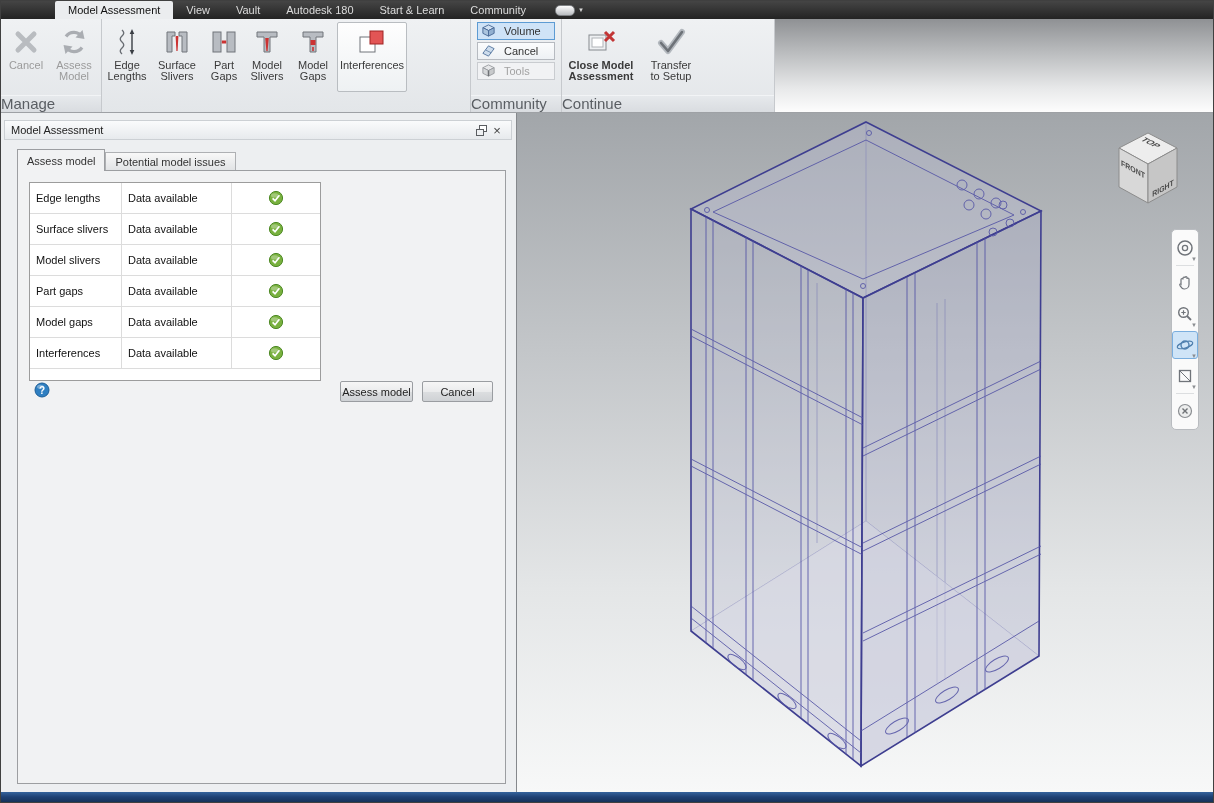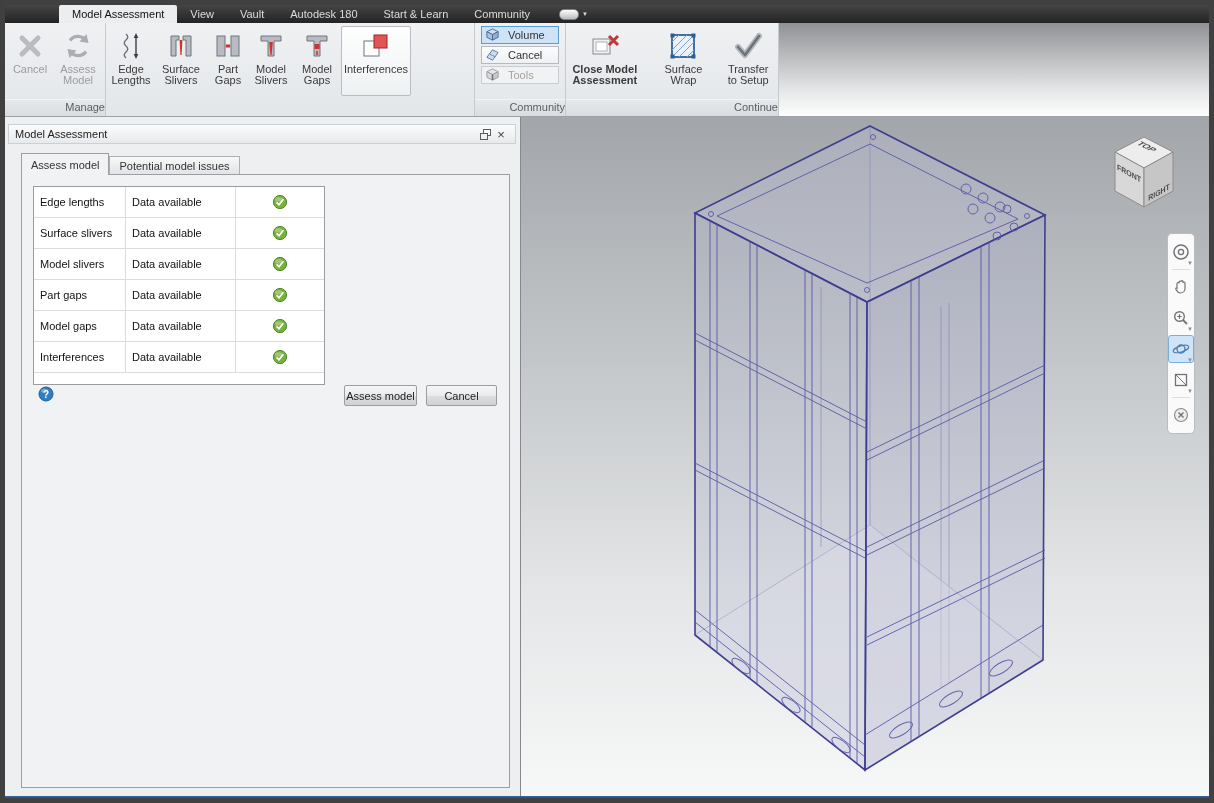--- a/index.html
+++ b/index.html
@@ -1,29 +1,29 @@
 <!DOCTYPE html>
 <html><head>
 <meta charset="utf-8">
 <style>
   html,body{margin:0;padding:0;background:#9a9a9a;font-family:"Liberation Sans",sans-serif;}
-  .window{position:relative;width:1214px;height:803px;background:#fef9c3;border:5px solid #404040;box-sizing:border-box;overflow:hidden;}
+  .window{position:relative;width:1214px;height:803px;background:#fef9c3;border:1px solid #404040;box-sizing:border-box;overflow:hidden;}
   
   .menubar{position:absolute;left:0;top:0;width:100%;height:18px;background:linear-gradient(180deg,#454545,#232323);display:flex;align-items:stretch;font-size:11px;color:#dcdcdc;}
   .menu-spacer{width:54px;}
   .mtab{display:flex;align-items:center;padding:0 13px;cursor:default;}
   .mtab.active{background:#ebedef;color:#111;border-radius:2px 2px 0 0;}
   .ribbon-opts{display:flex;align-items:center;gap:3px;margin-left:10px;padding:2px 6px;}
   .ribbon-opts .pill{width:18px;height:9px;border-radius:5px;background:linear-gradient(#fdfdfd,#b9bcc0);border:1px solid #7e8184;}
   .ribbon-opts .caret{font-size:6px;color:#d7d7d7;line-height:6px;}
   
   .ribbon{position:absolute;left:0;top:18px;width:100%;height:94px;display:flex;align-items:stretch;border-bottom:1px solid #9ea1a5;box-sizing:border-box;}
   .rgroup{display:flex;flex-direction:column;background:linear-gradient(#eff1f3,#e3e6e9);border-right:1px solid #c6c9cd;}
   .rgroup .btnrow{flex:1;display:flex;align-items:flex-start;padding:2px 2px 0 2px;}
-  .rgroup .glabel{height:16px;line-height:15px;font-size:11px;color:#5a5e63;text-align:right;background:linear-gradient(#e6e9ec,#d9dce0);border-top:1px solid #f2f4f6;white-space:nowrap;overflow:hidden;}
+  .rgroup .glabel{height:16px;line-height:15px;font-size:15px;color:#5a5e63;text-align:left;background:linear-gradient(#e6e9ec,#d9dce0);border-top:1px solid #f2f4f6;white-space:nowrap;overflow:hidden;}
   .ribbon-filler{flex:1;background:linear-gradient(180deg,#8f9194 0%,#b9bbbd 35%,#e8e9ea 75%,#fdfdfd 100%);}
   .rbtn{display:flex;flex-direction:column;align-items:center;height:70px;margin:1px;padding:1px 2px;border:1px solid transparent;border-radius:2px;font-size:11px;line-height:11px;text-align:center;color:#3a3a3a;box-sizing:border-box;cursor:default;}
   .rbtn .ricon{height:36px;display:flex;align-items:center;justify-content:center;}
   .rbtn.disabled{color:#9b9b9b;}
   .rbtn.selected{background:linear-gradient(#e0eefb,#c3dcf3);border-color:#76a3cd;}
   .rbtn.framed{background:linear-gradient(#fefefe,#eef1f3);border-color:#b9bdc1;}
   .vsep{width:1px;background:#c6c9cd;margin:4px 2px;}
   .sel-stack{display:flex;flex-direction:column;padding-top:5px;}
   .sbtn{display:flex;align-items:center;gap:8px;width:78px;height:18px;margin:1px 0;padding:0 3px;border:1px solid #b6bac0;background:linear-gradient(#fbfcfd,#eef1f4);font-size:11px;color:#333;box-sizing:border-box;cursor:default;}
   .sbtn.selected{border-color:#5d9bd3;background:#cfe3f7;}
@@ -211,33 +211,20 @@
           <span class="ricon">
             <svg width="32" height="32" viewBox="0 0 32 32">
               <rect x="4" y="9" width="17" height="15" fill="#eef0f2" stroke="#85898e"></rect>
               <rect x="7" y="12" width="11" height="9" fill="#ffffff" stroke="#b0b3b7"></rect>
               <path d="M20 6 L29 15 M29 6 L20 15" stroke="#c23535" stroke-width="3"></path>
             </svg>
           </span>
           <span>Close Model Assessment</span>
         </div>
         <div class="vsep"></div>
-        <div class="rbtn" style="width:72px;">
-          <span class="ricon">
-            <svg width="32" height="32" viewBox="0 0 32 32">
-              <rect x="5" y="5" width="22" height="22" fill="#eaf1f8" stroke="#3f6fa5" stroke-width="2"></rect>
-              <path d="M5 12 L12 5 M5 20 L20 5 M5 27 L27 5 M12 27 L27 12 M20 27 L27 20" stroke="#7aa3cc" stroke-width="1"></path>
-              <rect x="3.5" y="3.5" width="4" height="4" fill="#2f5d92"></rect>
-              <rect x="24.5" y="3.5" width="4" height="4" fill="#2f5d92"></rect>
-              <rect x="3.5" y="24.5" width="4" height="4" fill="#2f5d92"></rect>
-              <rect x="24.5" y="24.5" width="4" height="4" fill="#2f5d92"></rect>
-            </svg>
-          </span>
-          <span>Surface Wrap</span>
-        </div>
         <div class="rbtn" style="width:54px;">
           <span class="ricon">
             <svg width="32" height="32" viewBox="0 0 32 32">
               <path d="M6 17 L13 25 L27 6" stroke="#b3b8be" stroke-width="6" fill="none" stroke-linecap="round" stroke-linejoin="round"></path>
               <path d="M6 17 L13 25 L27 6" stroke="#6d7278" stroke-width="2.6" fill="none" stroke-linecap="round" stroke-linejoin="round"></path>
             </svg>
           </span>
           <span>Transfer to Setup</span>
         </div>
       </div>

